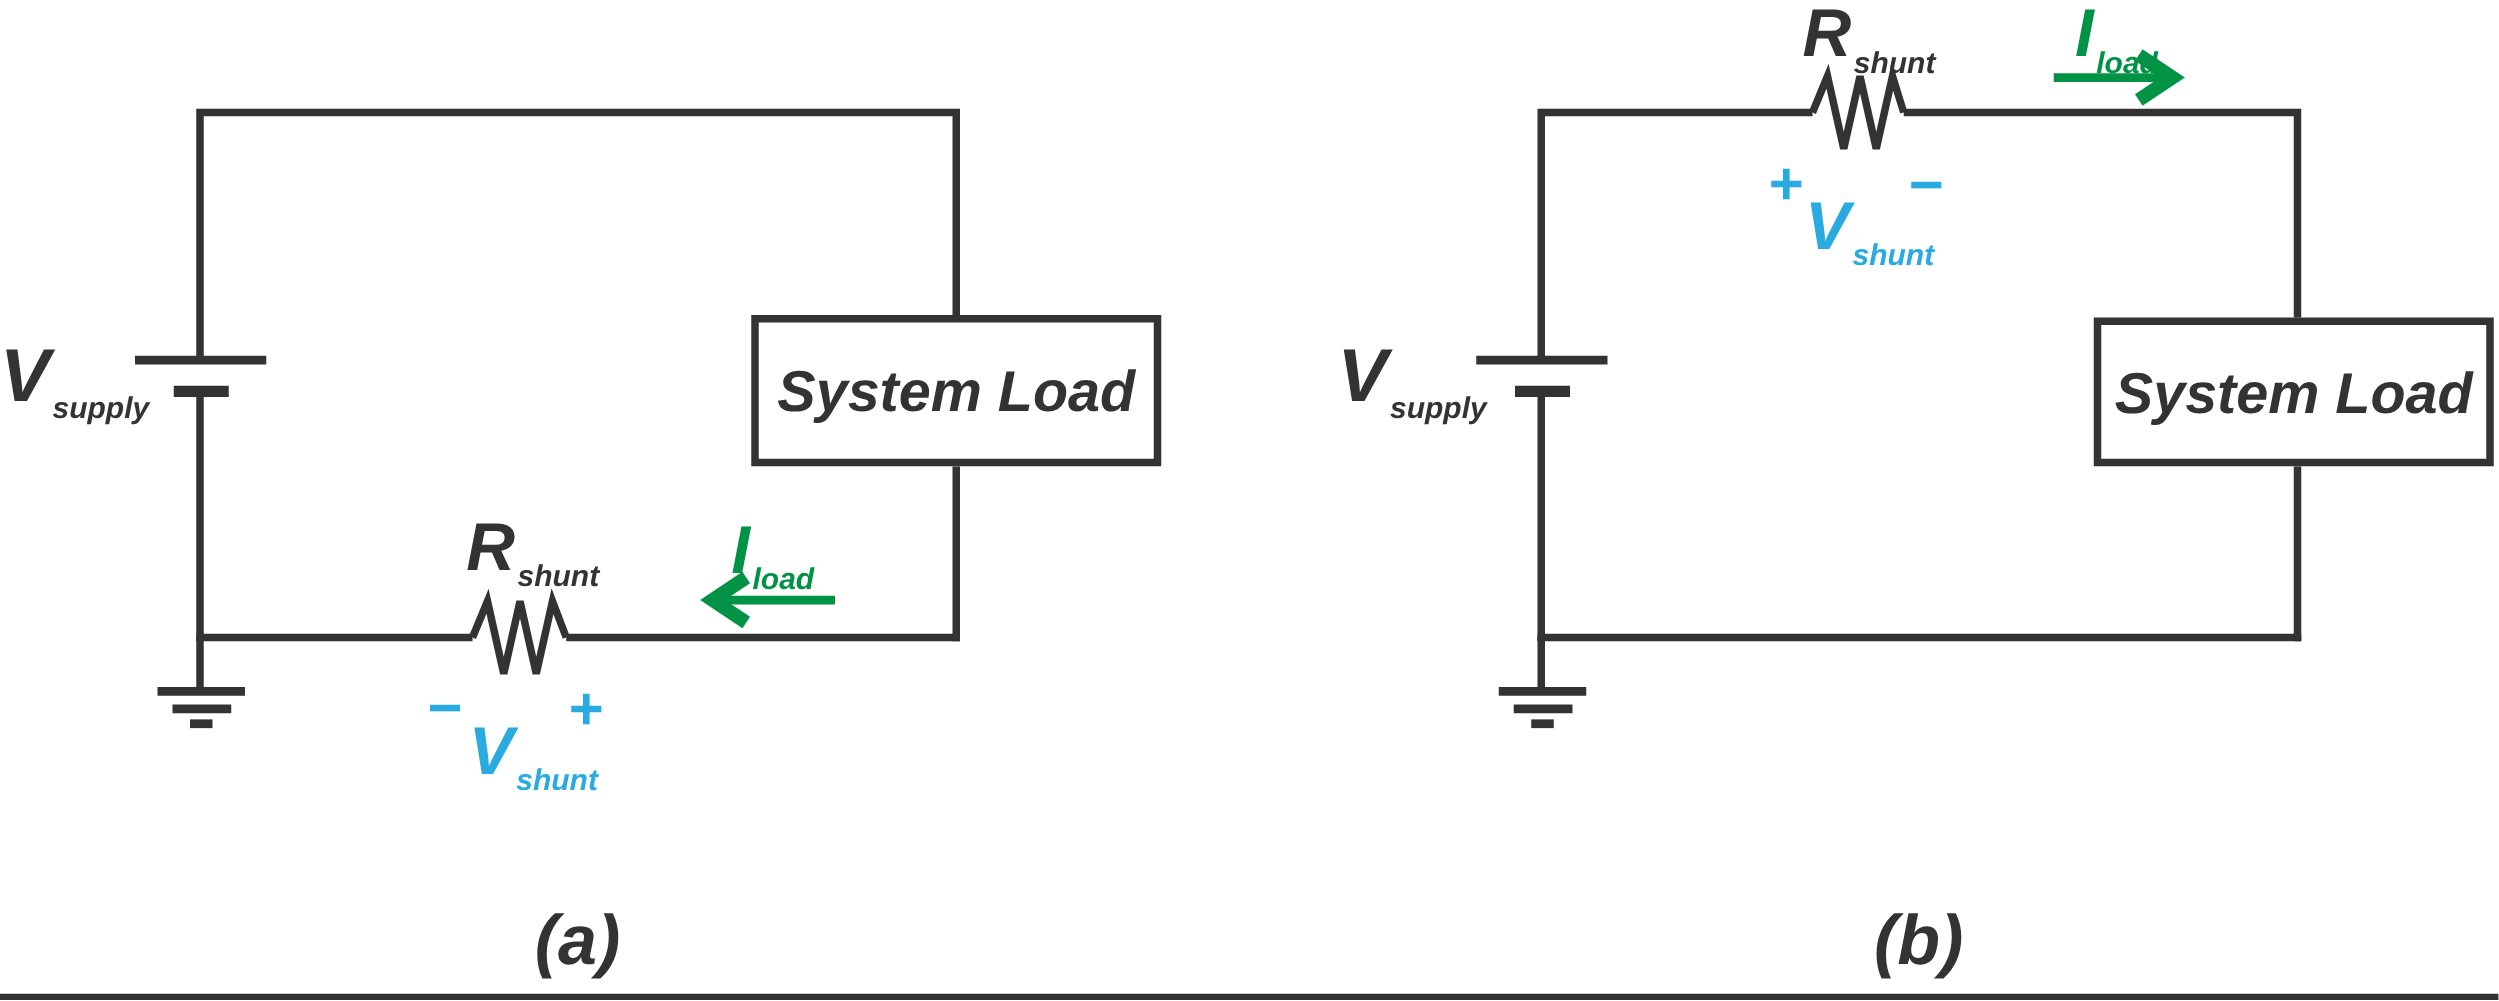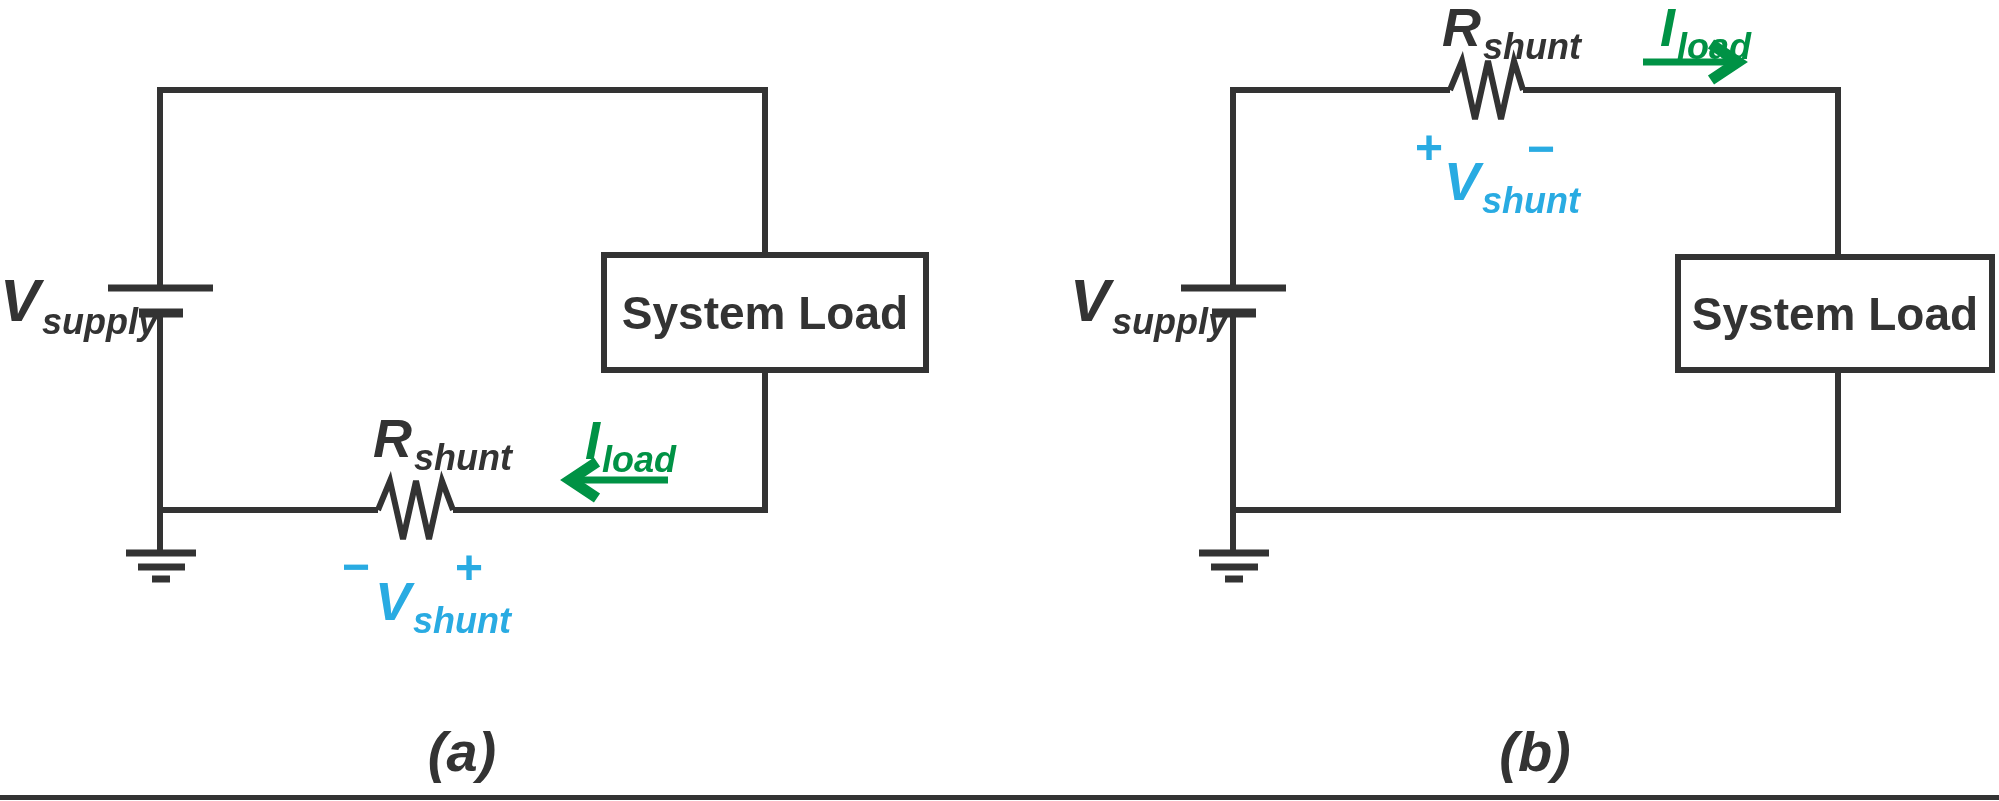--- a/index.html
+++ b/index.html
@@ -20,31 +20,31 @@
   .plate-short{fill:none;stroke:var(--line);stroke-width:9;}
   .gbar{fill:none;stroke:var(--line);stroke-width:7;}
   .gw{fill:none;stroke:var(--load-current);stroke-width:7;}
   .gh{fill:none;stroke:var(--load-current);stroke-width:11;stroke-linejoin:miter;}
   .lbl{
     position:absolute;color:var(--text);font-weight:700;font-style:italic;
     line-height:1;white-space:nowrap;
   }
   .lbl .main{font-size:54px;}
   .lbl .main.xl{font-size:60px;}
-  .lbl .sub{font-size:36px;display:inline-block;transform:translateY(13px);margin-left:2px;}
+  .lbl .sub{font-size:24px;display:inline-block;transform:translateY(13px);margin-left:2px;}
   .lbl.blue{color:var(--shunt-voltage);text-align:center;}
   .lbl.green{color:var(--load-current);}
   .sign{
     position:absolute;color:var(--shunt-voltage);font-weight:700;
     font-size:48px;line-height:1;
   }
   .load-box{
     position:absolute;border:6px solid var(--line);background:var(--background);
     display:flex;align-items:center;justify-content:center;box-sizing:border-box;
-    color:var(--text);font-weight:700;font-size:46px;white-space:nowrap;
+    color:var(--text);font-weight:700;font-style:italic;font-size:46px;white-space:nowrap;
   }
   .caption{
     position:absolute;width:150px;text-align:center;color:var(--text);
     font-weight:700;font-style:italic;font-size:56px;line-height:1;
   }
   .bottom-rule{position:absolute;left:0;top:795px;width:1999px;height:5px;background:var(--line);}
 </style>
 </head>
 <body>
 

